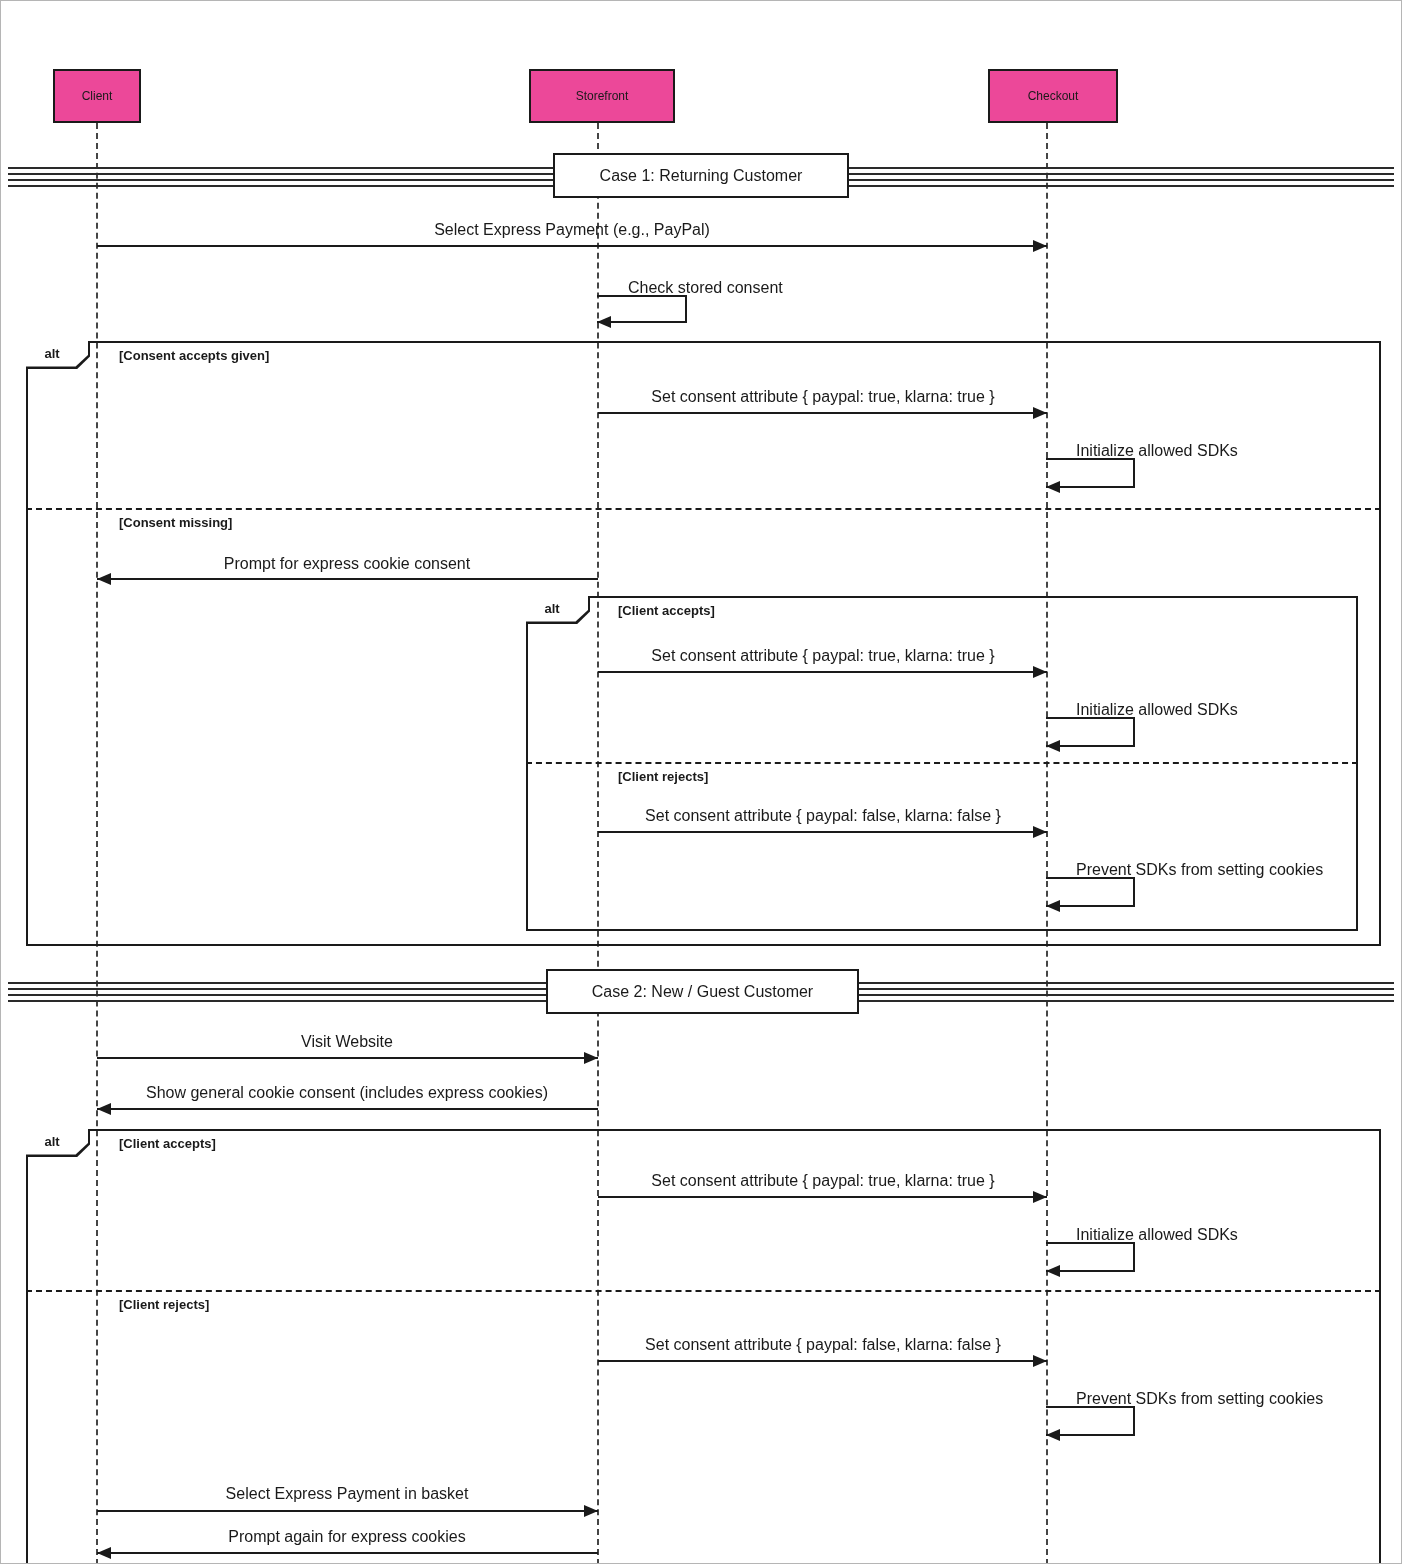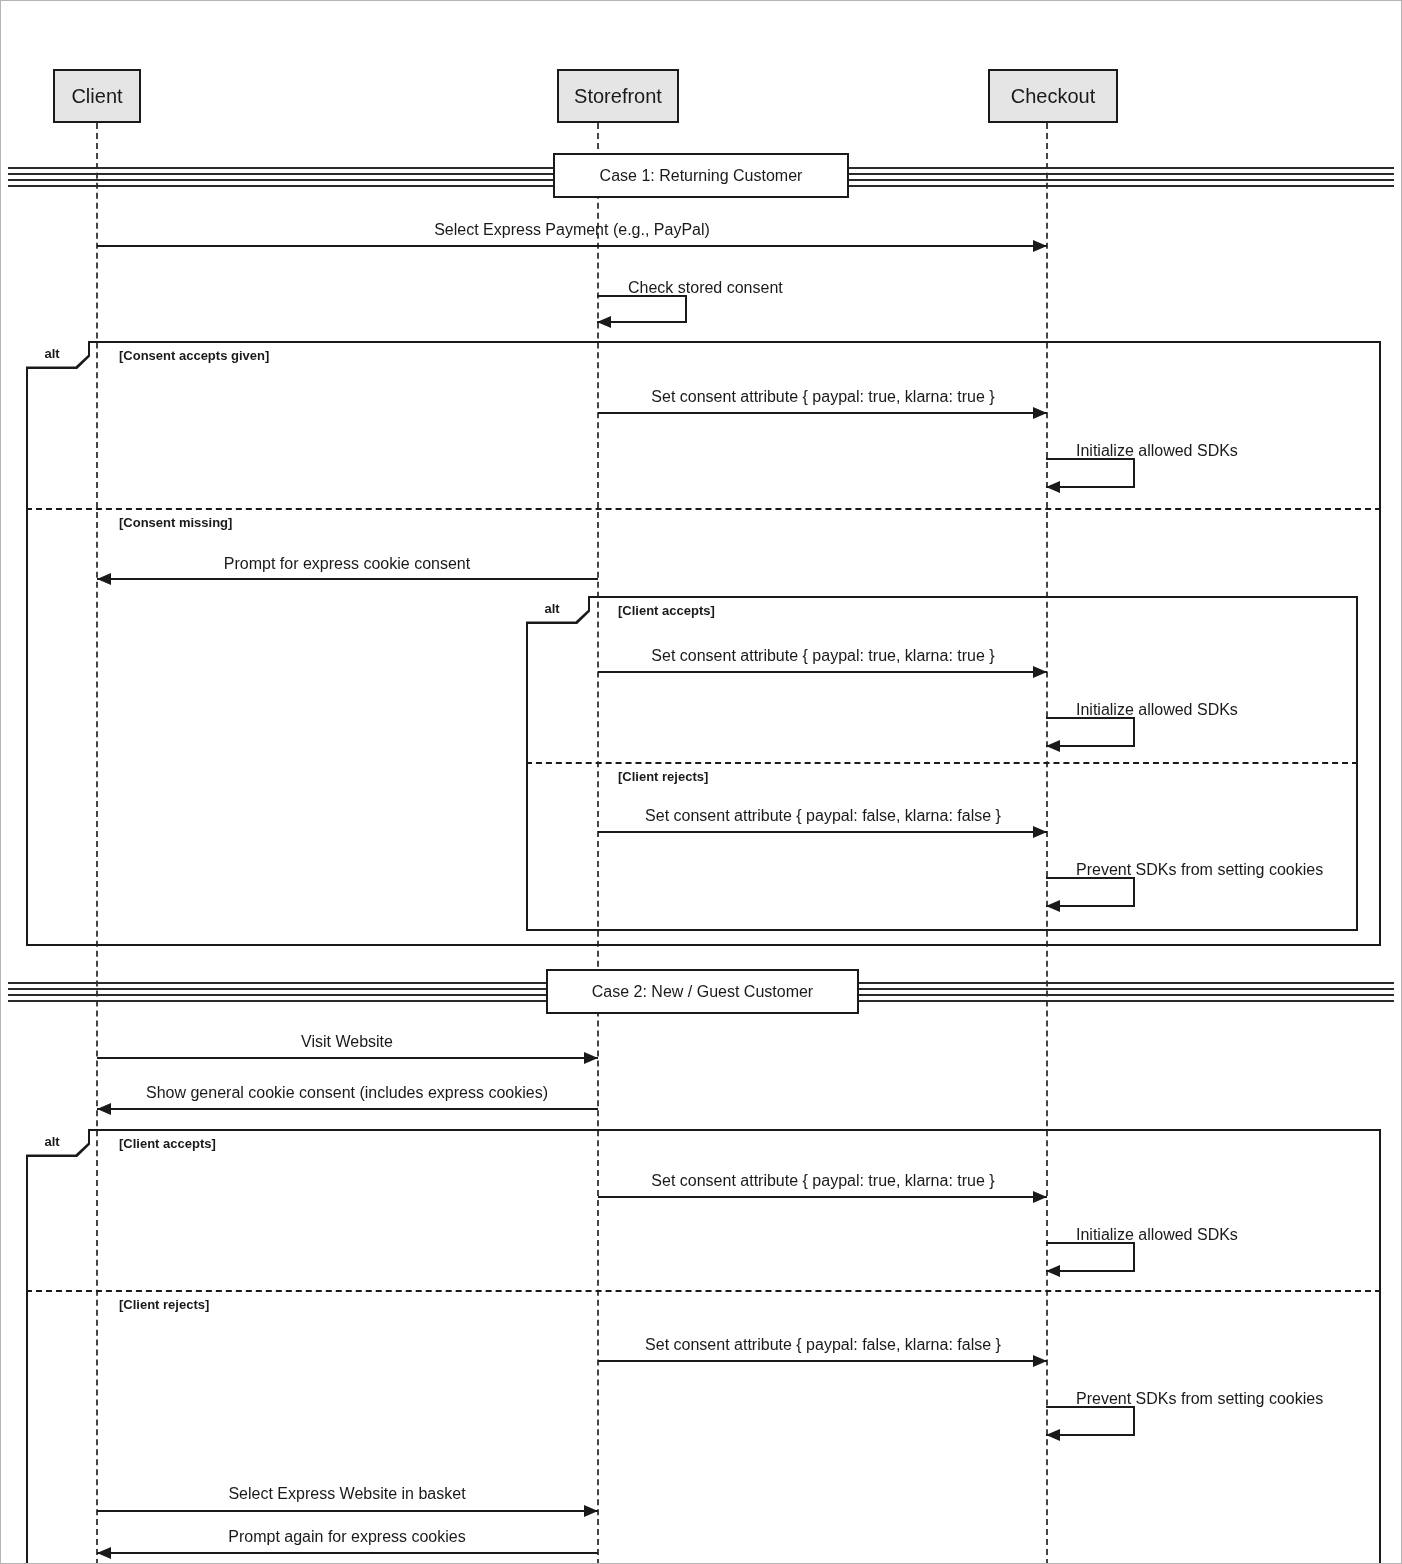--- a/index.html
+++ b/index.html
@@ -4,22 +4,22 @@
 <style>
   * { margin:0; padding:0; box-sizing:border-box; }
   html,body { background:#ffffff; }
   .canvas {
     position:relative; width:1402px; height:1564px; overflow:hidden;
     background:#ffffff; border:1px solid #b5b5b5;
     font-family:"Liberation Sans","DejaVu Sans",sans-serif; color:#1a1a1a;
   }
   .title { position:absolute; left:0; right:0; top:8px; text-align:center; font-size:21px; }
   .participant {
-    position:absolute; top:68px; height:54px; border:2px solid #1a1a1a; background:#e5e5e5;
-    display:flex; align-items:center; justify-content:center; font-size:20px; z-index:5;
+    position:absolute; top:68px; height:54px; border:2px solid #1a1a1a; background:#ec4899;
+    display:flex; align-items:center; justify-content:center; font-size:12px; z-index:5;
   }
   .lifeline { position:absolute; top:122px; height:1442px; width:0; border-left:2px dashed #454545; z-index:0; }
   .divider-line { position:absolute; left:7px; right:7px; height:1.5px; background:#2a2a2a; z-index:2; }
   .divider-box {
     position:absolute; border:2px solid #1a1a1a; background:#ffffff; z-index:3;
     display:flex; align-items:center; justify-content:center; font-size:16px;
   }
   .hline { position:absolute; height:2px; background:#1a1a1a; z-index:4; }
   .msg-label { position:absolute; white-space:nowrap; font-size:16px; transform:translateX(-50%); z-index:4; }
   .msg-label-left { position:absolute; white-space:nowrap; font-size:16px; z-index:4;margin-top:8px; }
@@ -44,21 +44,21 @@
 <body>
 
 <div class="canvas">
 
 
   <div class="lifeline" style="left:95px"></div>
   <div class="lifeline" style="left:596px"></div>
   <div class="lifeline" style="left:1045px"></div>
 
   <div class="participant" style="left:52px;width:88px">Client</div>
-  <div class="participant" style="left:556px;width:122px">Storefront</div>
+  <div class="participant" style="left:528px;width:146px">Storefront</div>
   <div class="participant" style="left:987px;width:130px">Checkout</div>
 
   <div>
     <div class="divider-line" style="top:166px"></div>
     <div class="divider-line" style="top:172px"></div>
     <div class="divider-line" style="top:178px"></div>
     <div class="divider-line" style="top:184px"></div>
     <div class="divider-box" style="left:552px;top:152px;width:296px;height:45px">Case 1: Returning Customer</div>
   </div>
 
@@ -155,21 +155,21 @@
     <div class="cond" style="left:118px;top:1296px">[Client rejects]</div>
 
     <div class="msg-label" style="left:822px;top:1335px">Set consent attribute { paypal: false, klarna: false }</div>
     <div class="hline" style="left:597px;top:1359px;width:449px"></div>
     <div class="arrow-r" style="left:1032px;top:1354px"></div>
 
     <div class="msg-label-left" style="left:1075px;top:1381px">Prevent SDKs from setting cookies</div>
     <div class="self-loop" style="left:1045px;top:1405px;width:89px;height:30px"></div>
     <div class="arrow-l" style="left:1045px;top:1428px"></div>
 
-    <div class="msg-label" style="left:346px;top:1484px">Select Express Website in basket</div>
+    <div class="msg-label" style="left:346px;top:1484px">Select Express Payment in basket</div>
     <div class="hline" style="left:96px;top:1509px;width:501px"></div>
     <div class="arrow-r" style="left:583px;top:1504px"></div>
 
     <div class="msg-label" style="left:346px;top:1527px">Prompt again for express cookies</div>
     <div class="hline" style="left:96px;top:1551px;width:501px"></div>
     <div class="arrow-l" style="left:96px;top:1546px"></div>
   </div>
 
 </div>
 

